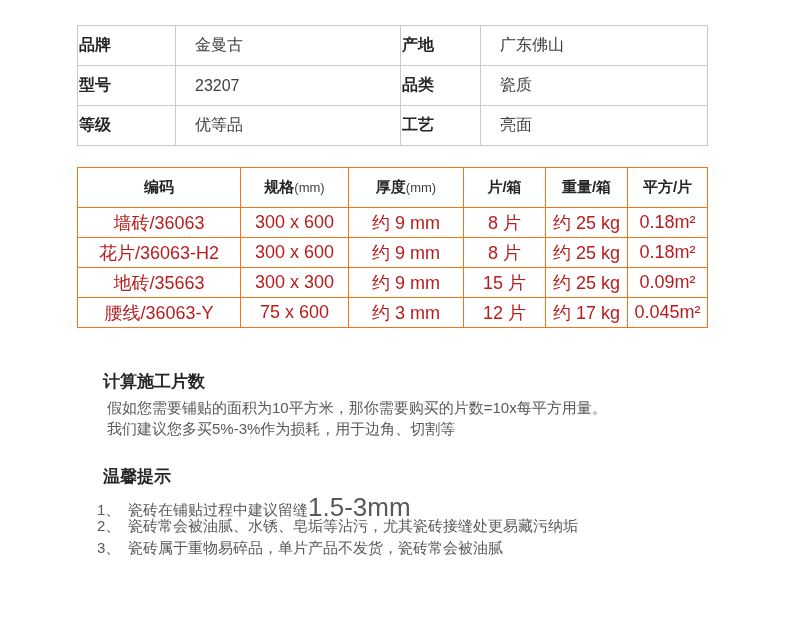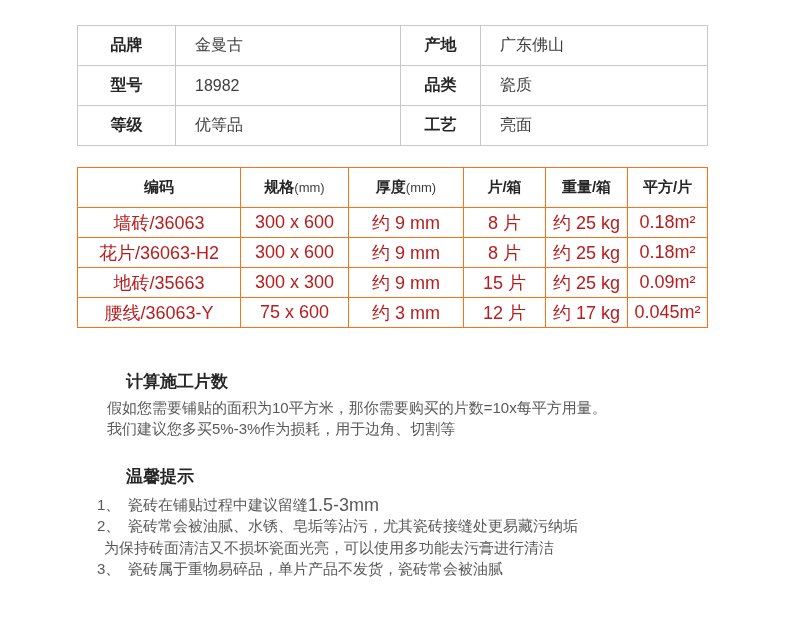--- a/index.html
+++ b/index.html
@@ -10,52 +10,52 @@
   }
   
   table.info{
     position:absolute;left:77px;top:25px;width:630px;
     border-collapse:collapse;table-layout:fixed;
   }
   table.info td{
     border:1px solid #c9c9c9;height:37px;font-size:16px;
     white-space:nowrap;overflow:hidden;
   }
-  table.info td.lbl{text-align:center;font-weight:bold;color:#262626;}
+  table.info td.lbl{font-weight:bold;color:#262626;}
   table.info td.val{padding-left:19px;color:#404040;text-align:left;}
   
   table.sizes{
     position:absolute;left:77px;top:167px;width:630px;
     border-collapse:collapse;table-layout:fixed;
   }
   table.sizes th, table.sizes td{
     border:1px solid #f97316;text-align:center;white-space:nowrap;overflow:hidden;
   }
   table.sizes th{height:37px;font-size:15px;font-weight:bold;color:#262626;}
   table.sizes th .unit{font-weight:normal;font-size:13px;color:#404040;}
   table.sizes td{height:27px;font-size:18px;color:#b91c1c;}
   
   .sec-title{
     position:absolute;left:103px;font-size:17px;font-weight:bold;
-    color:#262626;line-height:19px;white-space:nowrap;margin-left:23px;
+    color:#262626;line-height:19px;white-space:nowrap;
   }
   #calc-title{top:372px;}
   #tips-title{top:467px;}
   .calc-lines{
     position:absolute;left:107px;top:397px;font-size:15px;line-height:21px;
     color:#595959;white-space:nowrap;
   }
   .tips-list{
     position:absolute;left:97px;top:494px;font-size:15px;line-height:21.3px;
     color:#595959;white-space:nowrap;
   }
   .tip-line{height:21.3px;}
   .tip-num{display:inline-block;width:31px;}
   .tip-cont{padding-left:7px;}
-  .big-num{font-size:18px;line-height:1;vertical-align:-1px;}
+  .big-num{font-size:26px;line-height:1;vertical-align:-1px;}
 </style>
 </head>
 <body>
 
 <div class="page">
 
   <table class="info">
     <colgroup>
       <col style="width:98px">
         <col style="width:225px">
@@ -64,21 +64,21 @@
     </colgroup>
     <tbody>
         <tr>
       <td class="lbl">品牌</td>
       <td class="val">金曼古</td>
       <td class="lbl">产地</td>
       <td class="val">广东佛山</td>
     </tr>
     <tr>
       <td class="lbl">型号</td>
-      <td class="val">18982</td>
+      <td class="val">23207</td>
       <td class="lbl">品类</td>
       <td class="val">瓷质</td>
     </tr>
     <tr>
       <td class="lbl">等级</td>
       <td class="val">优等品</td>
       <td class="lbl">工艺</td>
       <td class="val">亮面</td>
     </tr>
   </tbody>
@@ -144,21 +144,18 @@
   </div>
 
   <div class="sec-title" id="tips-title">温馨提示</div>
   <div class="tips-list">
     <div class="tip-line">
       <span class="tip-num">1、</span><span>瓷砖在铺贴过程中建议留缝</span><span class="big-num">1.5-3mm</span>
     </div>
     <div class="tip-line">
       <span class="tip-num">2、</span><span>瓷砖常会被油腻、水锈、皂垢等沾污，尤其瓷砖接缝处更易藏污纳垢</span>
     </div>
-    <div class="tip-line tip-cont">
-      <span>为保持砖面清洁又不损坏瓷面光亮，可以使用多功能去污膏进行清洁</span>
-    </div>
     <div class="tip-line">
       <span class="tip-num">3、</span><span>瓷砖属于重物易碎品，单片产品不发货，瓷砖常会被油腻</span>
     </div>
   </div>
 
 </div>
 
 </body></html>

